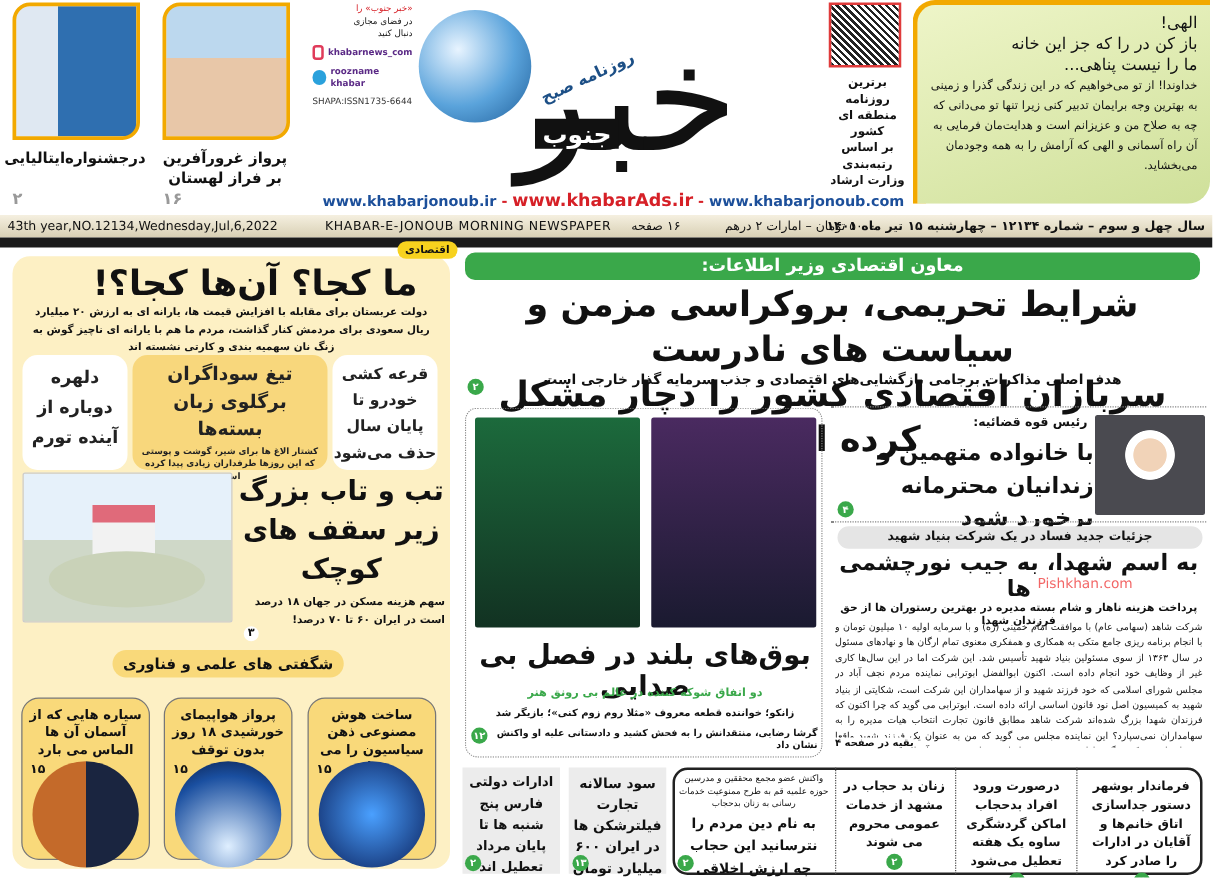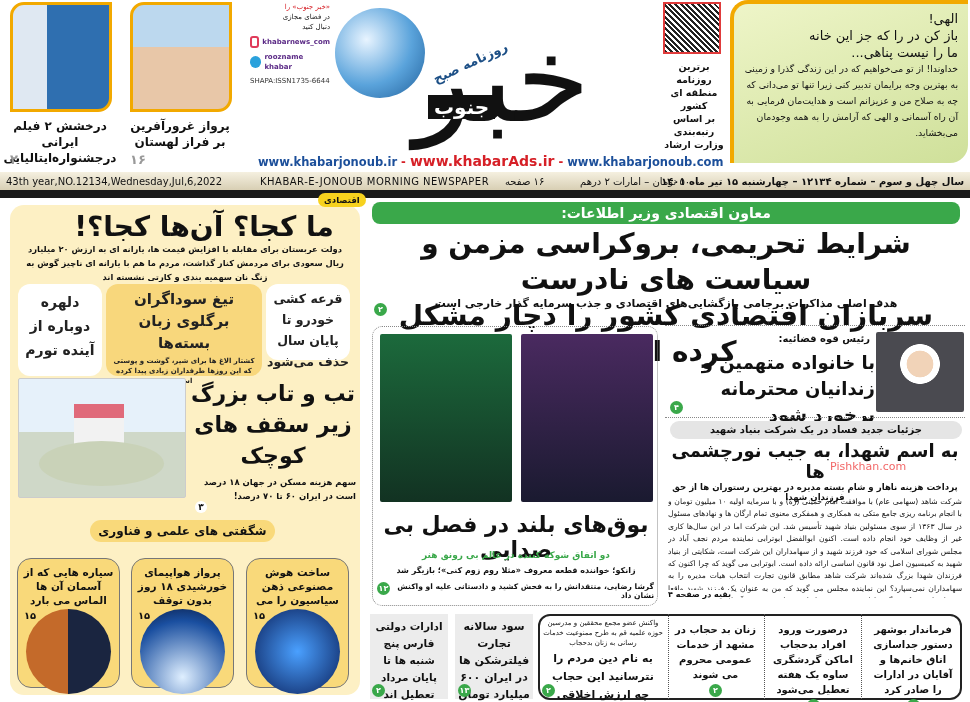--- a/index.html
+++ b/index.html
@@ -48,21 +48,20 @@
 .body-text{font-size:7.6px;line-height:12.4px;direction:rtl;text-align:justify}
 .brief{position:absolute;top:614px;height:85px;direction:rtl;text-align:center;font-size:10px;font-weight:bold;line-height:15px;padding:4px 3px}
 </style>
 </head>
 <body>
 
 <div class="thumb" style="left:10px;background:linear-gradient(90deg,#dfe8f2 0 35%,#2f6fb0 35% 100%)">
     <div class="img"></div>
   </div>
 <div class="tcap" style="left:0px">
-    <div>درخشش ۲ فیلم ایرانی</div>
     <div>درجشنواره‌ایتالیایی</div>
   </div>
 <div class="tnum" style="left:10px">۲</div>
 
 <div class="thumb" style="left:130px;background:linear-gradient(180deg,#bcd8ee 0 40%,#e8c7a8 40%)">
     <div class="img"></div>
   </div>
 <div class="tcap" style="left:120px">
     <div>پرواز غرورآفرین</div>
     <div>بر فراز لهستان</div>
@@ -116,21 +115,21 @@
   <span style="left:580px;direction:rtl">۵۰۰۰ تومان – امارات ۲ درهم</span>
   <span style="right:6px;direction:rtl;font-weight:bold">سال چهل و سوم – شماره ۱۲۱۳۴ – چهارشنبه ۱۵ تیر ماه ۱۴۰۱</span>
 </div>
 <div class="blackbar"></div>
 
 <div class="leftcol"></div>
 <div class="tag">اقتصادی</div>
 <div class="abs rtl c b" style="left:10px;top:210px;width:388px;font-size:28px">ما کجا؟ آن‌ها کجا؟!</div>
 <div class="abs rtl c b" style="left:18px;top:242px;width:334px;font-size:8.3px;line-height:14px">دولت عربستان برای مقابله با افزایش قیمت ها، یارانه ای به ارزش ۲۰ میلیارد ریال سعودی برای مردمش کنار گذاشت، مردم ما هم با یارانه ای ناچیز گوش به زنگ نان سهمیه بندی و کارتی نشسته اند</div>
 
-<div class="box" style="left:266px;top:284px;width:84px;height:76px;font-size:12.5px;line-height:21px;padding-top:4px">قرعه کشی خودرو تا پایان سال حذف می‌شود</div>
+<div class="box" style="left:266px;top:284px;width:84px;height:92px;font-size:12.5px;line-height:21px;padding-top:4px">قرعه کشی خودرو تا پایان سال حذف می‌شود</div>
 <div class="box" style="left:106px;top:284px;width:156px;height:92px;background:#f8d77c;padding:4px 6px">
   <div style="font-size:15px;line-height:22px">تیغ سوداگران برگلوی زبان بسته‌ها</div>
   <div style="font-size:7px;line-height:10px;margin-top:2px">کشتار الاغ ها برای شیر، گوشت و پوستی که این روزها طرفداران زیادی پیدا کرده است</div>
 </div>
 <div class="box" style="left:18px;top:284px;width:84px;height:92px;font-size:14px;line-height:24px;padding-top:6px">دلهره دوباره از آینده تورم</div>
 
 <div class="photo" style="left:18px;top:378px;width:168px;height:120px;background:linear-gradient(180deg,#e6f1fa 0 45%,#cfd8c8 45%);border:1px solid #ccc">
   <div style="position:absolute;left:55px;top:25px;width:50px;height:40px;background:#f2f2f2;border-top:14px solid #e06a7a"></div>
   <div style="position:absolute;left:20px;top:62px;width:125px;height:45px;border-radius:50%;background:#c9d2b8"></div>
 </div>

